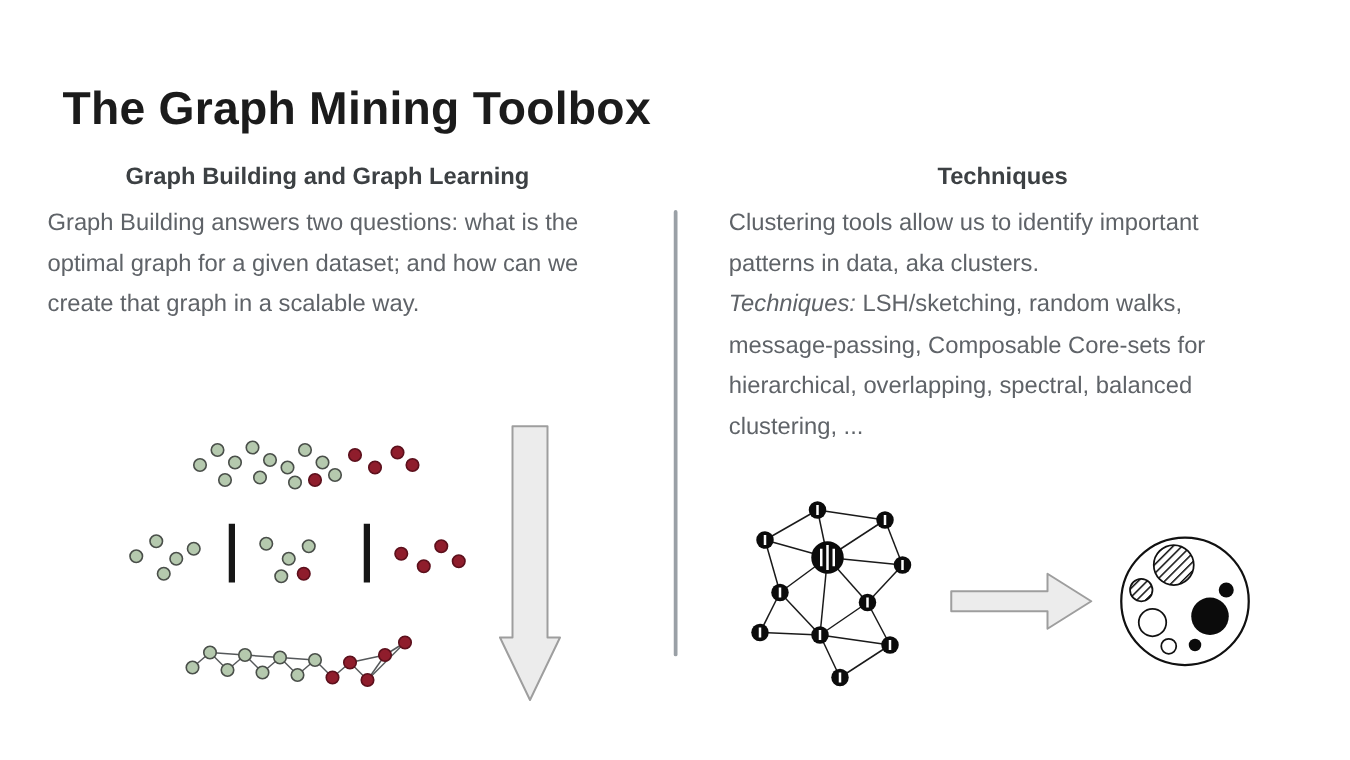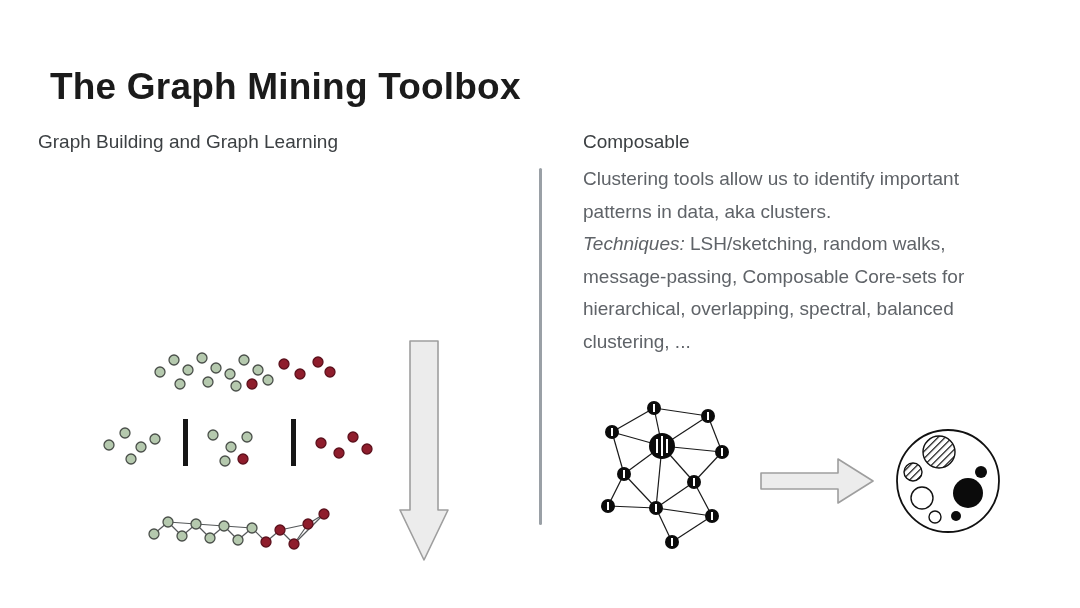--- a/index.html
+++ b/index.html
@@ -11,45 +11,46 @@
   }
   .slide-title{
     position:absolute;left:46px;top:62px;
     font-size:37px;font-weight:600;color:#1b1b1b;letter-spacing:.2px;
     margin:4px;
   }
   .textcol{position:absolute;top:129px;}
   .textcol.left{left:38px;width:448px;}
   .textcol.right{left:583px;width:438px;}
   .col-heading{
-    font-size:19px;font-weight:normal;color:#3c4043;
-    margin:0 0 8px 0;line-height:26px;
+    font-size:19px;font-weight:bold;color:#3c4043;
+    margin:0 0 8px 0;line-height:26px;text-align:center;
   }
   .col-body{
     font-size:19px;color:#5f6368;line-height:32.5px;margin:0;
   }
   .col-body em{font-style:italic;}
   .divider{
     position:absolute;left:539px;top:168px;width:3px;height:357px;
     background:#9aa0a6;border-radius:2px;
   }
   .fig{position:absolute;}
   svg{display:block;}
 </style>
 </head>
 <body>
 
 <h1 class="slide-title">The Graph Mining Toolbox</h1>
 
 <div class="textcol left">
   <h2 class="col-heading">Graph Building and Graph Learning</h2>
+  <p class="col-body">Graph Building answers two questions: what is the optimal graph for a given dataset; and how can we create that graph in a scalable way.</p>
 </div>
 
 <div class="textcol right">
-  <h2 class="col-heading">Composable</h2>
+  <h2 class="col-heading">Techniques</h2>
   <p class="col-body">Clustering tools allow us to identify important patterns in data, aka clusters.</p>
   <p class="col-body"><em>Techniques:</em> <span>LSH/sketching, random walks, message-passing, Composable Core-sets for hierarchical, overlapping, spectral, balanced clustering, ...</span></p>
 </div>
 
 <div class="divider"></div>
 
 <div class="fig" style="left:148px;top:348px;">
   <svg width="190" height="50" viewBox="0 0 190 50">
     <g fill="#b5c9ae" stroke="#4a4f4a" stroke-width="1.3">
       <circle cx="12" cy="24" r="5"></circle>

